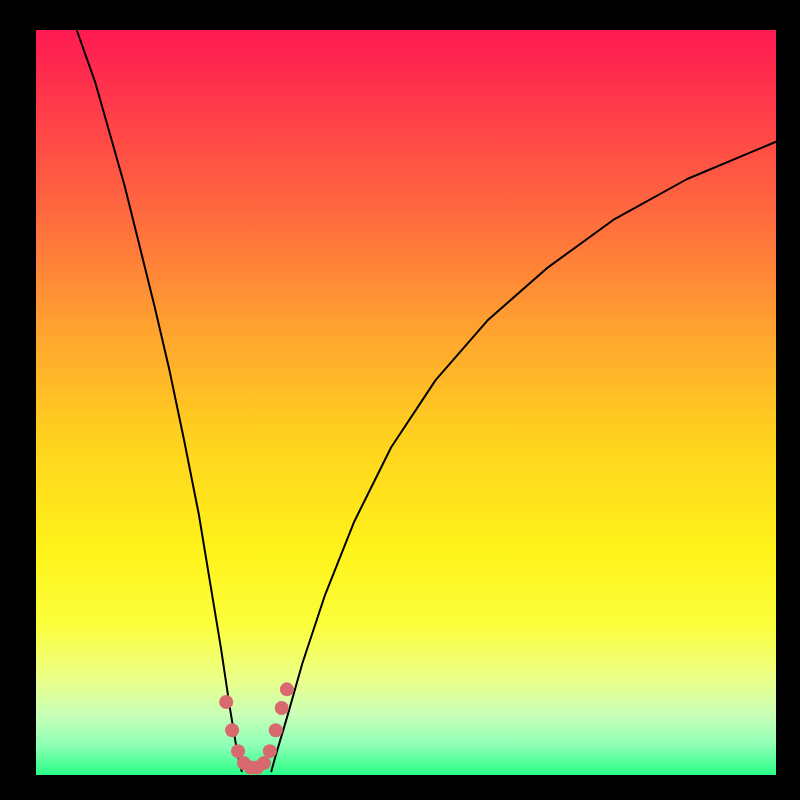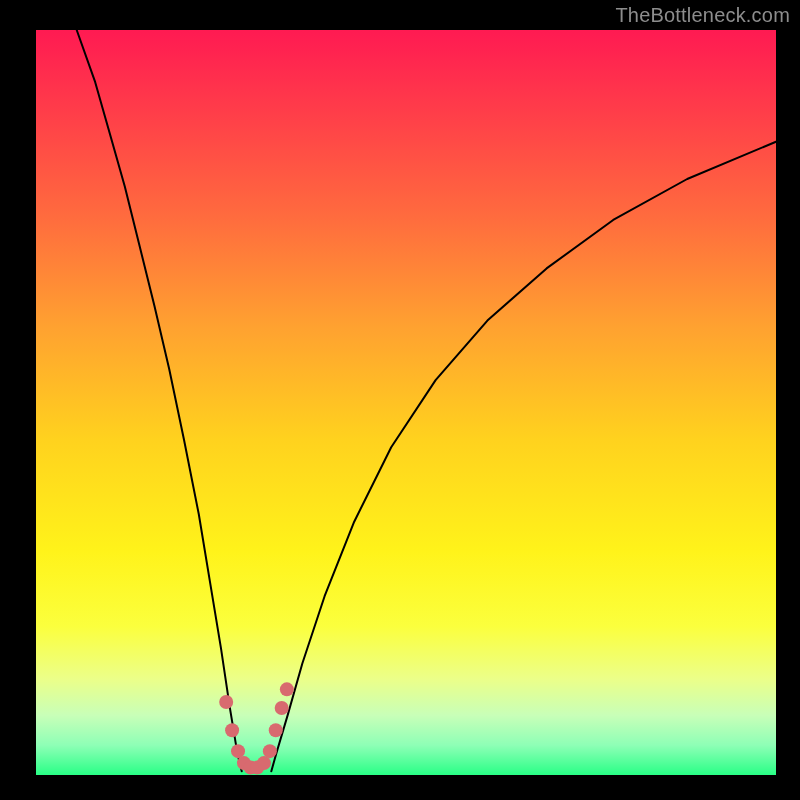--- a/index.html
+++ b/index.html
@@ -25,21 +25,20 @@
     font-size: 20px;
     font-family: Arial, sans-serif;
     letter-spacing: 0.2px;
   }
   svg { display: block; }
 </style>
 </head>
 <body>
 
 <div class="frame">
-  <div class="watermark">TheBottleneck.com</div>
   <svg id="chart-svg" width="800" height="800" viewBox="0 0 800 800">
     <defs>
       <linearGradient id="bg-grad" x1="0" y1="0" x2="0" y2="1">
           <stop offset="0%" stop-color="#ff1a52"></stop>
           <stop offset="10%" stop-color="#ff3a4a"></stop>
           <stop offset="25%" stop-color="#ff6b3e"></stop>
           <stop offset="40%" stop-color="#ffa230"></stop>
           <stop offset="55.00000000000001%" stop-color="#ffd21e"></stop>
           <stop offset="70%" stop-color="#fff31a"></stop>
           <stop offset="80%" stop-color="#fbff3d"></stop>

